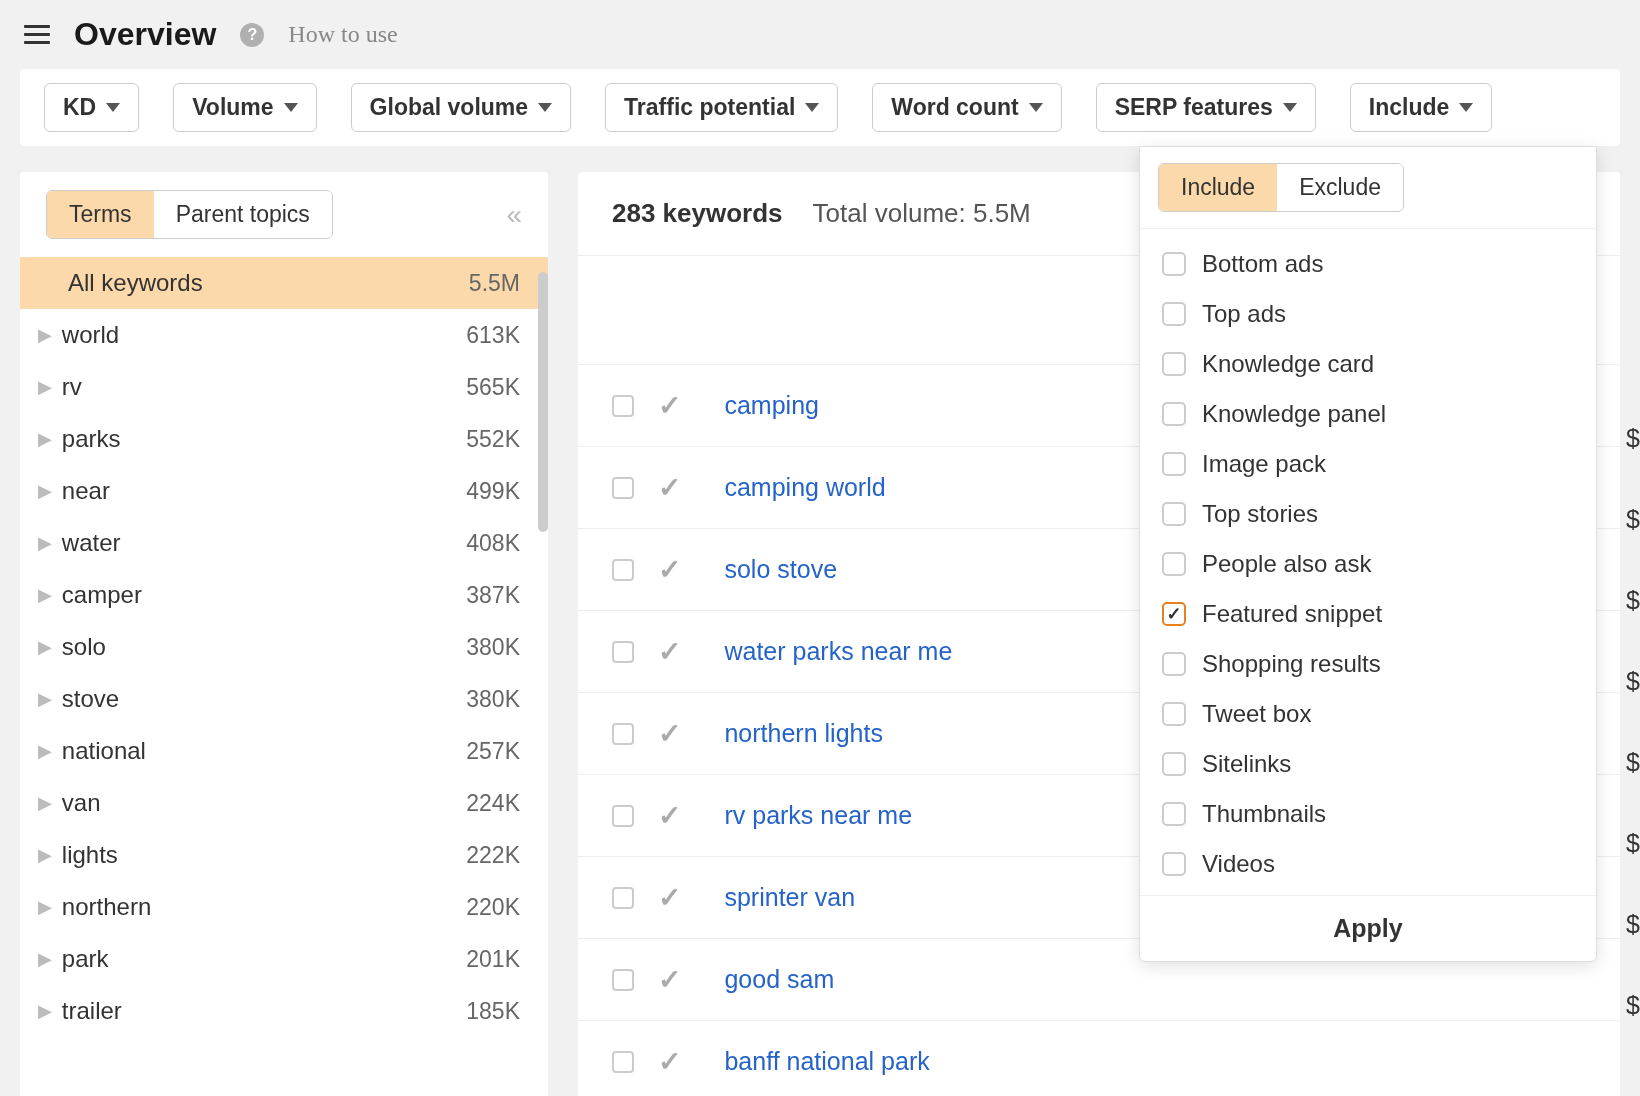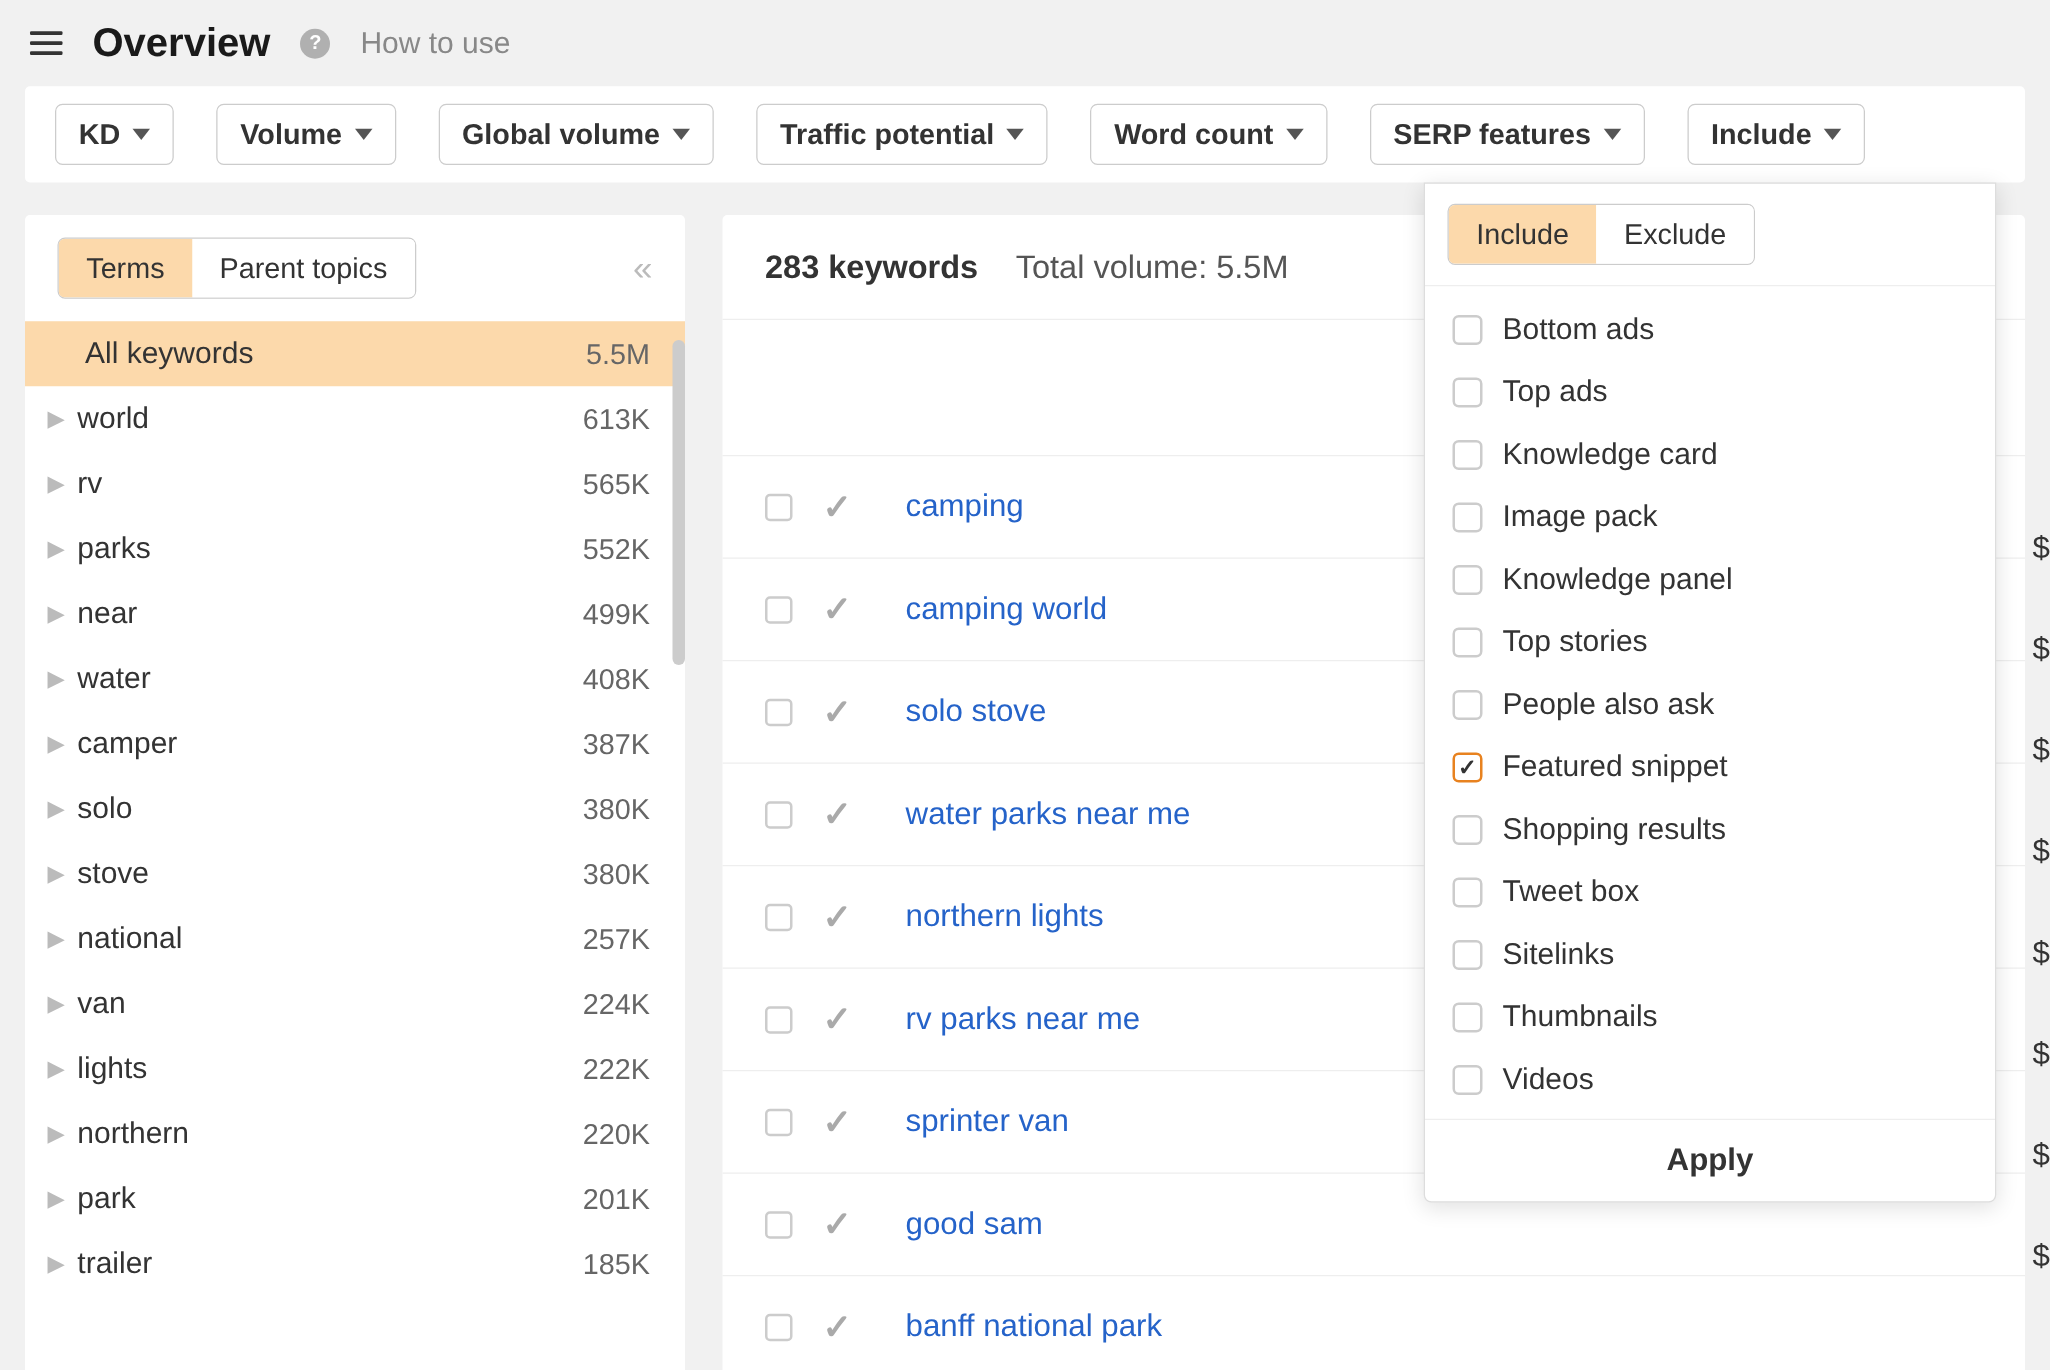--- a/index.html
+++ b/index.html
@@ -44,20 +44,21 @@
   color: #fff;
   display: flex;
   align-items: center;
   justify-content: center;
   font-size: 16px;
   font-weight: bold;
 }
 .help-text {
   font-size: 24px;
   color: #888;
+  font-family: Liberation Serif, serif;
 }
 
 
 .filter-bar {
   background: #fff;
   margin: 0 20px;
   padding: 14px 24px;
   display: flex;
   gap: 34px;
   border-radius: 4px;
@@ -513,25 +514,25 @@
           <div class="feature-row">
             <div class="checkbox2"></div>
             <span>Top ads</span>
           </div>
           <div class="feature-row">
             <div class="checkbox2"></div>
             <span>Knowledge card</span>
           </div>
           <div class="feature-row">
             <div class="checkbox2"></div>
+            <span>Knowledge panel</span>
+          </div>
+          <div class="feature-row">
+            <div class="checkbox2"></div>
             <span>Image pack</span>
-          </div>
-          <div class="feature-row">
-            <div class="checkbox2"></div>
-            <span>Knowledge panel</span>
           </div>
           <div class="feature-row">
             <div class="checkbox2"></div>
             <span>Top stories</span>
           </div>
           <div class="feature-row">
             <div class="checkbox2"></div>
             <span>People also ask</span>
           </div>
           <div class="feature-row">

